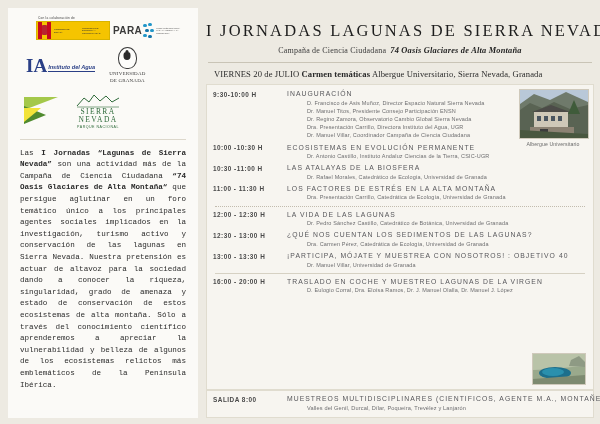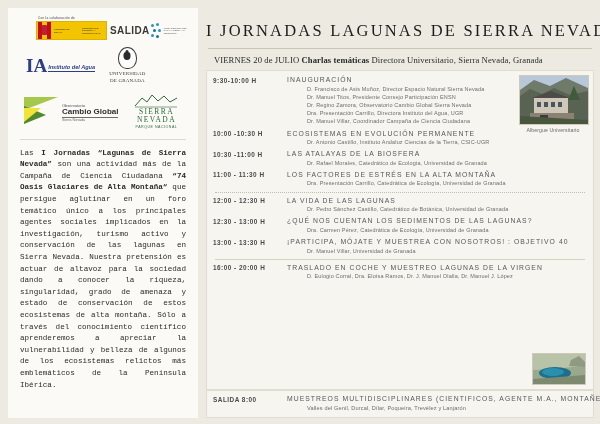--- a/index.html
+++ b/index.html
@@ -412,21 +412,21 @@
 
     <div class="collab-label">Con la colaboración de</div>
 
     <div class="logo-row r1">
       <div class="flag-logo">
         <div class="esc"></div>
         <div class="minis">GOBIERNO DE ESPAÑA</div>
         <div class="minis2">MINISTERIO DE ECONOMÍA Y COMPETITIVIDAD</div>
       </div>
       <div class="fecyt">
-        <div class="wordmark">SALIDA</div>
+        <div class="wordmark">PARA</div>
         <div class="dots">
             <i></i>
             <i></i>
             <i></i>
             <i></i>
             <i></i>
             <i></i>
           </div>
         <div class="ftext">FUNDACIÓN ESPAÑOLA PARA LA CIENCIA Y LA TECNOLOGÍA</div>
       </div>
@@ -443,25 +443,20 @@
         <div class="lbl">DE GRANADA</div>
       </div>
     </div>
 
     <div class="logo-row r3">
       <div class="ocg">
         <div class="tri">
           <div class="t1"></div>
             <div class="t2"></div>
             <div class="t3"></div>
-        </div>
-        <div class="wrap">
-          <div class="l1">Observatorio</div>
-          <div class="l2">Cambio Global</div>
-          <div class="l3">Sierra Nevada</div>
         </div>
       </div>
       <div class="snpn">
         <div class="hill">
           <svg width="44" height="16" viewBox="0 0 44 16">
             <path d="M1 14 L8 6 L13 10 L18 3 L24 9 L30 4 L36 10 L43 6" fill="none" stroke="#2f6b3b" stroke-width="1"></path>
             <path d="M1 15 L43 15" stroke="#2f6b3b" stroke-width=".6"></path>
           </svg>
         </div>
         <div class="n1">SIERRA</div>
@@ -472,27 +467,30 @@
 
     <div class="left-rule"></div>
 
     <div class="intro-text" id="intro-paragraph">Las <b>I Jornadas “Lagunas de Sierra Nevada”</b> son una actividad más de la Campaña de Ciencia Ciudadana <b>“74 Oasis Glaciares de Alta Montaña“</b> que persigue aglutinar en un foro temático único a los principales agentes sociales implicados en la investigación, turismo activo y conservación de las lagunas en Sierra Nevada. Nuestra pretensión es actuar de altavoz para la sociedad dando a conocer la riqueza, singularidad, grado de amenaza y estado de conservación de estos ecosistemas de alta montaña. Sólo a través del conocimiento científico aprenderemos a apreciar la vulnerabilidad y belleza de algunos de los ecosistemas relictos más emblemáticos de la Península Ibérica.</div>
   </div>
 
   <div class="right-col">
 
     <div class="main-title">I JORNADAS LAGUNAS DE SIERRA NEVADA</div>
 
+    <div class="subtitle">
+      <span>Campaña de Ciencia Ciudadana</span><span class="em">74 Oasis Glaciares de Alta Montaña</span>
+    </div>
 
     <div class="title-rule"></div>
 
     <div class="day-line">
       <span>VIERNES 20 de JULIO</span>
-      <span class="bold">Charlas temáticas</span>
-      <span>Directora Universitario, Sierra Nevada, Granada</span>
+      <span class="bold">Carmen temáticas</span>
+      <span>Albergue Universitario, Sierra Nevada, Granada</span>
     </div>
 
     <div class="schedule">
 
       <div class="albergue">
         <svg class="ph" viewBox="0 0 68 48" preserveAspectRatio="none">
           <rect x="0" y="0" width="68" height="48" fill="#b9c8d8"></rect>
           <path d="M0 14 L14 4 L30 10 L46 2 L68 12 L68 48 L0 48 Z" fill="#6f7a6b"></path>
           <path d="M0 20 L10 13 L22 18 L34 12 L50 19 L68 15 L68 48 L0 48 Z" fill="#596353"></path>
           <rect x="14" y="22" width="34" height="15" fill="#cfc8b8"></rect>

